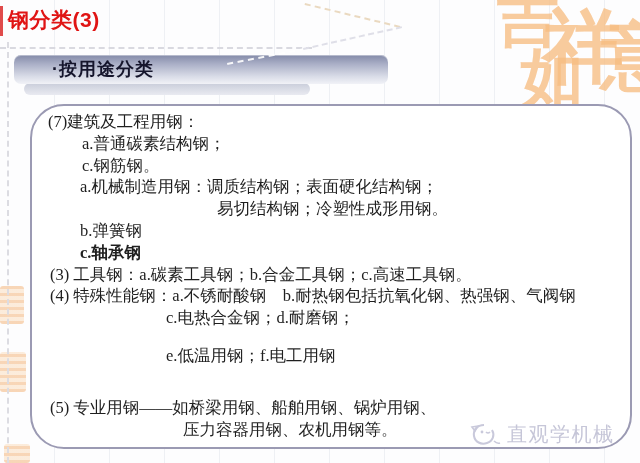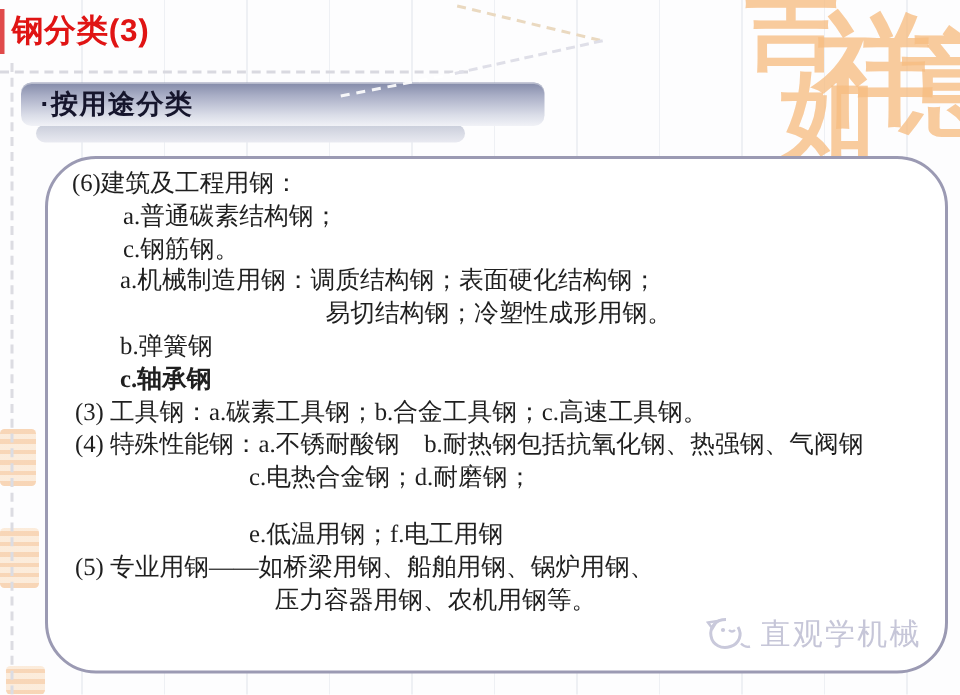--- a/index.html
+++ b/index.html
@@ -36,36 +36,36 @@
       transform:rotate(-12.5deg);}
   .dash-tan{left:305px;top:3px;width:98px;border-top:2px dashed #ead9c0;
       transform:rotate(13.5deg);}
   .dash-vert{position:absolute;left:7px;top:42px;height:421px;border-left:2px dashed #dcdce2;}
 
   
   .bar-shadow{position:absolute;left:24px;top:83px;width:286px;height:12px;border-radius:6px;
       background:linear-gradient(180deg,#c9cdda 0%,#e9eaf1 100%);}
   .section-bar{position:absolute;left:14px;top:55px;width:349px;height:29px;border-radius:7px;
       background:linear-gradient(180deg,#838aa8 0%,#a9aec6 30%,#dadde8 75%,#f1f2f7 100%);
-      box-shadow:inset 0 1px 0 rgba(255,255,255,.4);}
+      box-shadow:inset 0 1px 0 rgba(255,255,255,.4);padding-left:25px;}
   .section-bar .label{display:block;padding-left:13px;line-height:29px;
       font-size:18px;font-weight:bold;color:#15152c;letter-spacing:1px;}
 
   
   .content-box{position:absolute;left:30px;top:104px;width:602px;height:345px;
       box-sizing:border-box;border:2px solid #9b9ab3;border-radius:34px;background:#ffffff;}
 
   
   #content-lines{position:absolute;left:48px;top:111px;width:585px;
       font-family:"Liberation Serif","DejaVu Serif",serif;
       font-size:16.5px;color:#1f1f1f;}
   #content-lines .line{height:21.8px;line-height:21.8px;white-space:nowrap;}
 
   
-  .watermark{position:absolute;left:470px;top:409px;display:flex;align-items:flex-end;gap:5px;}
+  .watermark{position:absolute;left:470px;top:421px;display:flex;align-items:flex-end;gap:5px;}
   .watermark .wm-text{font-size:20px;color:#c6c6d8;letter-spacing:1.5px;
       font-family:"Liberation Serif","DejaVu Serif",serif;}
 </style>
 </head>
 <body>
 
 <div id="stage">
 
   <div id="seal-layer">
       <span class="seal-char" style="left: 497px; top: -12px; font-size: 62px;">吉</span>
@@ -88,32 +88,32 @@
 
   <div class="bar-shadow"></div>
   <div class="section-bar">
     <span class="label">·按用途分类</span>
   </div>
   <div class="dash dash-white"></div>
   <div class="dash dash-gray"></div>
 
   <div class="content-box"></div>
   <div id="content-lines">
-      <div class="line" style="padding-left: 0px;">(6)建筑及工程用钢：</div>
+      <div class="line" style="padding-left: 0px;">(7)建筑及工程用钢：</div>
       <div class="line" style="padding-left: 34px;">a.普通碳素结构钢；</div>
       <div class="line" style="padding-left: 34px;">c.钢筋钢。</div>
       <div class="line" style="padding-left: 32px;">a.机械制造用钢：调质结构钢；表面硬化结构钢；</div>
       <div class="line" style="padding-left: 169px;">易切结构钢；冷塑性成形用钢。</div>
       <div class="line" style="padding-left: 32px;">b.弹簧钢</div>
       <div class="line" style="padding-left: 32px; font-weight: bold;">c.轴承钢</div>
       <div class="line" style="padding-left: 2px;">(3) 工具钢：a.碳素工具钢；b.合金工具钢；c.高速工具钢。</div>
       <div class="line" style="padding-left: 2px;">(4) 特殊性能钢：a.不锈耐酸钢　b.耐热钢包括抗氧化钢、热强钢、气阀钢</div>
       <div class="line" style="padding-left: 118px;">c.电热合金钢；d.耐磨钢；</div>
       <div class="line" style="padding-left: 118px; margin-top: 16px;">e.低温用钢；f.电工用钢</div>
-      <div class="line" style="padding-left: 2px;">(5) 专业用钢——如桥梁用钢、船舶用钢、锅炉用钢、</div>
+      <div class="line" style="padding-left: 2px; margin-top: 30px;">(5) 专业用钢——如桥梁用钢、船舶用钢、锅炉用钢、</div>
       <div class="line" style="padding-left: 135px;">压力容器用钢、农机用钢等。</div>
     </div>
 
   <div class="watermark">
     <svg width="32" height="27" viewBox="0 0 32 27">
       <path d="M14 4 C7 4 3 9 4 15 C5 21 11 24 17 22 C23 20 25 14 22 9" fill="none" stroke="#c9c9db" stroke-width="2"></path>
       <path d="M2 6 L8 5 L5 10 Z" fill="none" stroke="#c9c9db" stroke-width="1.6"></path>
       <circle cx="12" cy="11" r="1.4" fill="#c9c9db"></circle>
       <path d="M16 11 q2 2 4 0" fill="none" stroke="#c9c9db" stroke-width="1.6"></path>
       <path d="M24 20 q3 3 6 2" fill="none" stroke="#c9c9db" stroke-width="1.6"></path>

